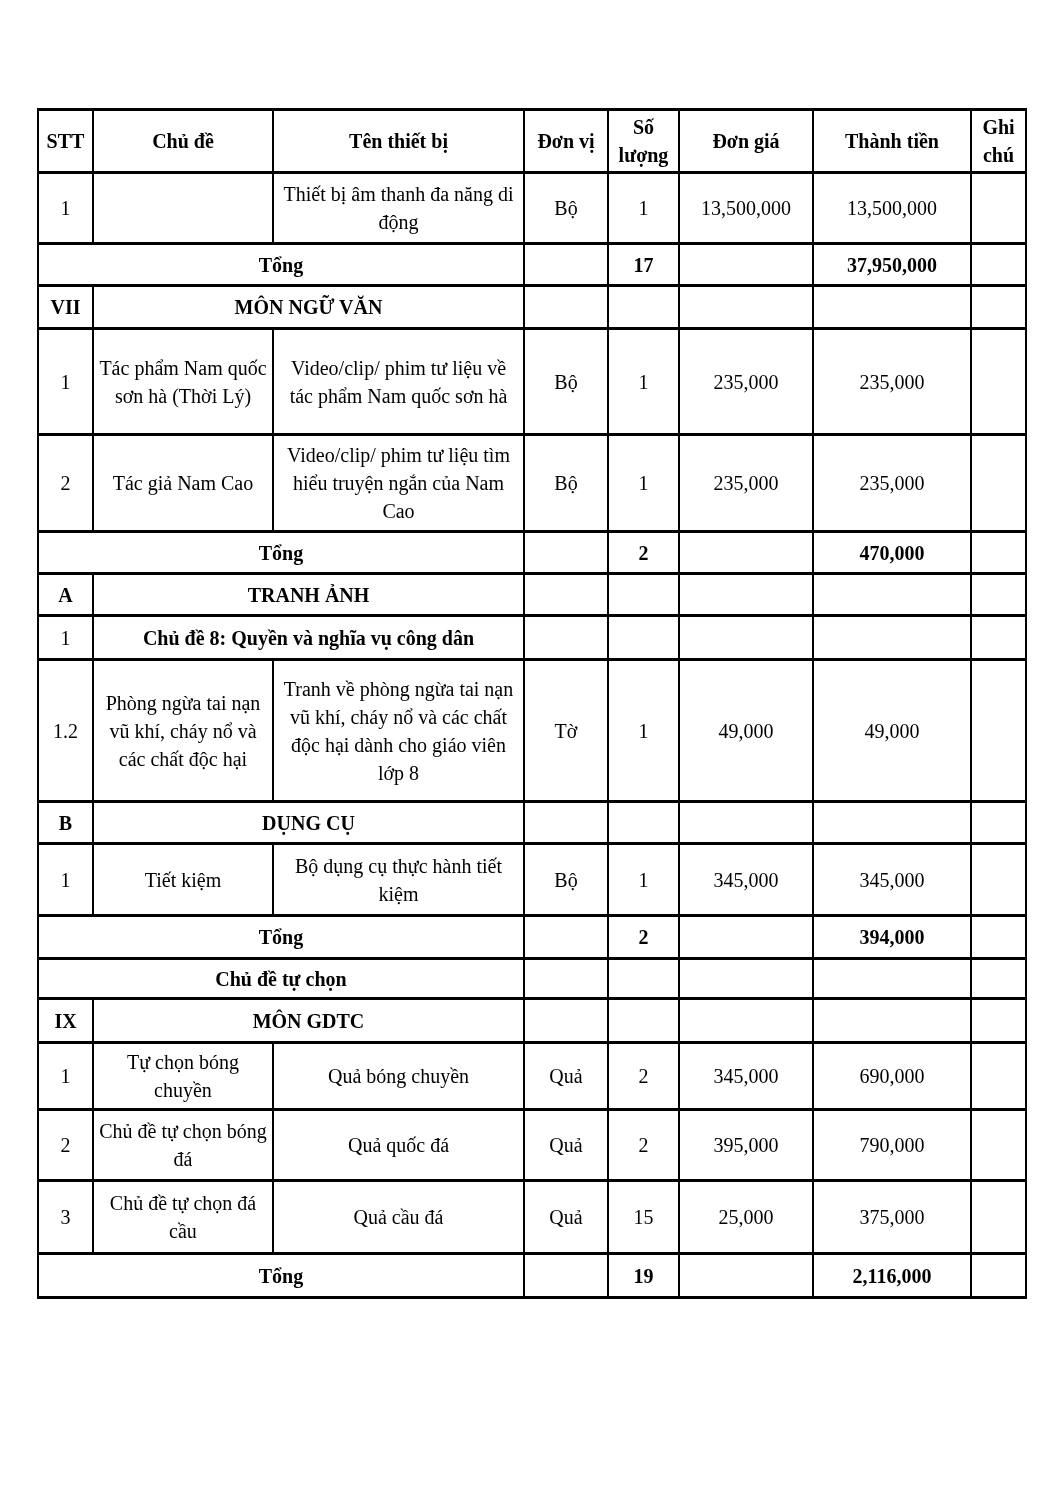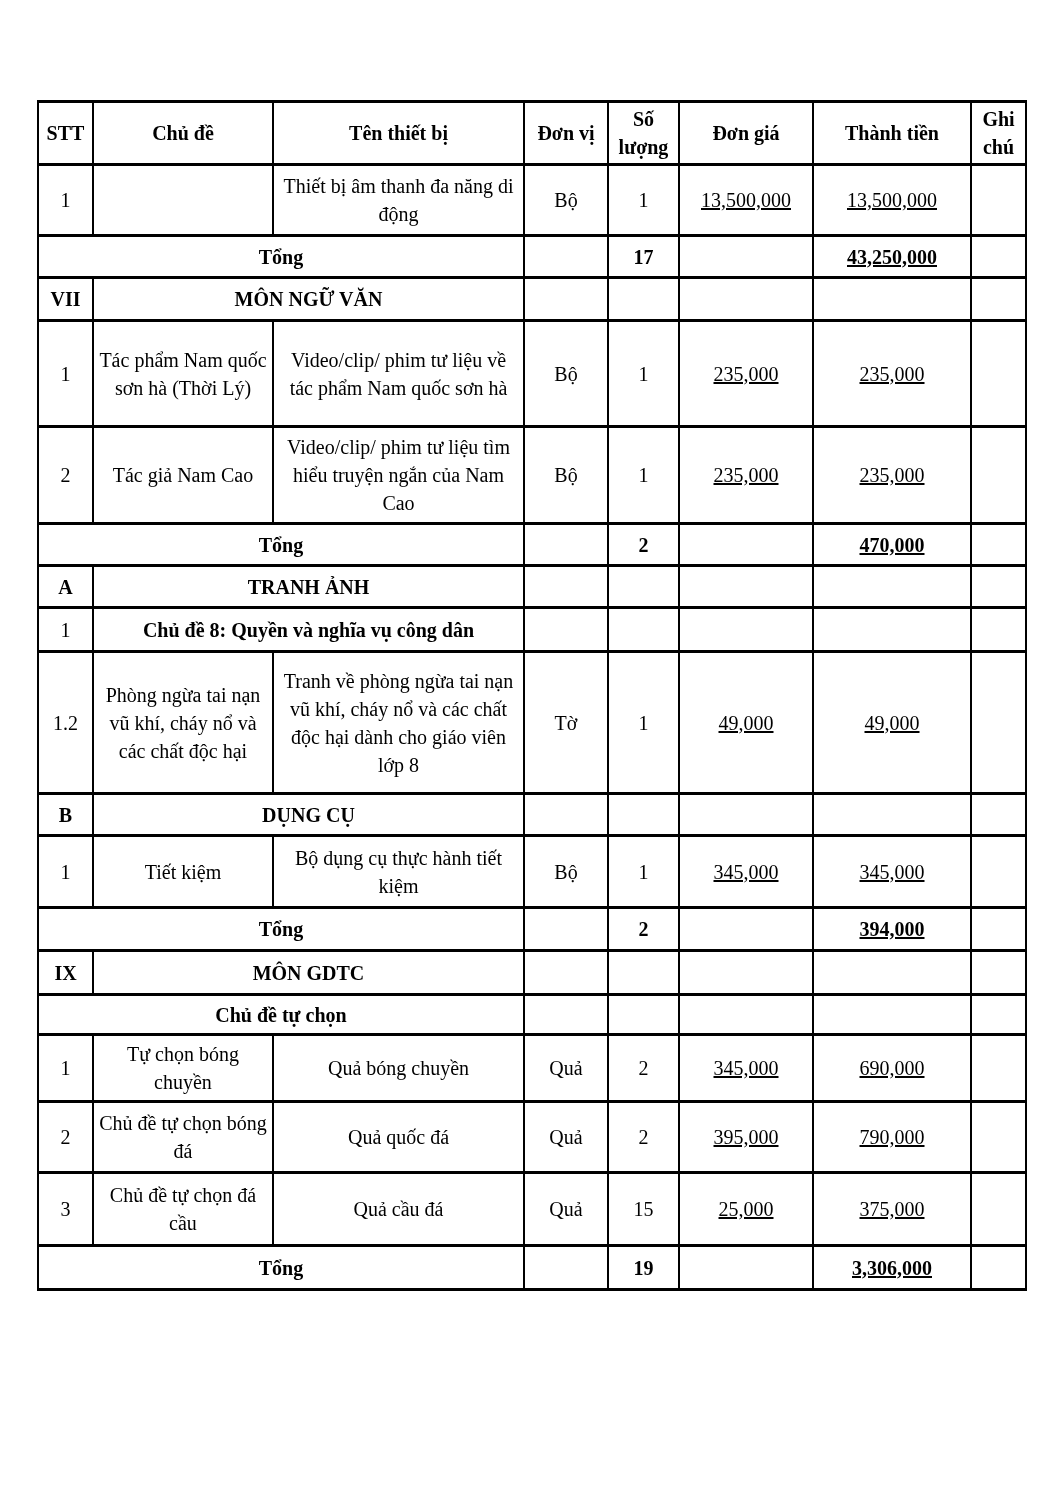--- a/index.html
+++ b/index.html
@@ -5,42 +5,42 @@
   html,body{margin:0;padding:0;background:#fff;}
   .page{
     position:relative;
     width:1060px;height:1500px;
     background:#fff;
     font-family:"Liberation Serif","DejaVu Serif",serif;
     color:#000;
     overflow:hidden;
   }
   table.doc{
-    position:absolute;left:37px;top:100px;
+    position:absolute;left:37px;top:108px;
     width:988px;
     border-collapse:collapse;
     table-layout:fixed;
     font-size:20px;
     line-height:28px;
   }
   table.doc td, table.doc th{
     border-left:2px solid #000;
     border-right:2px solid #000;
     border-top:3px solid #000;
     border-bottom:3px solid #000;
     text-align:center;
     vertical-align:middle;
     padding:2px 3px;
     overflow:hidden;
     word-wrap:break-word;
   }
   table.doc th{font-weight:bold;}
   td.b{font-weight:bold;}
   td.left{text-align:left;padding:2px 4px 2px 6px;}
-  td.right{text-align:right;padding:2px 7px 2px 2px;text-decoration:underline;}
+  td.right{text-align:right;padding:2px 7px 2px 2px;}
   td.center{text-align:center;}
   td.shift{text-align:left;padding-left:57px;}
   td.shiftl{padding-right:65px;}
 </style>
 </head>
 <body>
 
 <div class="page">
   <table class="doc">
     <colgroup>
@@ -74,21 +74,21 @@
           <td class="center">1</td>
           <td class="right">13,500,000</td>
           <td class="right">13,500,000</td>
           <td></td>
         </tr>
         <tr style="height: 42px;">
           <td colspan="3" class="b center">Tổng</td>
           <td></td>
           <td class="b center">17</td>
           <td></td>
-          <td class="b right">43,250,000</td>
+          <td class="b right">37,950,000</td>
           <td></td>
         </tr>
         <tr style="height: 43px; margin-top: 43px;">
           <td class="b center">VII</td>
           <td colspan="2" class="b left">MÔN NGỮ VĂN</td>
           <td></td>
           <td></td>
           <td></td>
           <td></td>
           <td></td>
@@ -169,31 +169,31 @@
           <td></td>
         </tr>
         <tr style="height: 43px;">
           <td colspan="3" class="b center">Tổng</td>
           <td></td>
           <td class="b center">2</td>
           <td></td>
           <td class="b right">394,000</td>
           <td></td>
         </tr>
+        <tr style="height: 40px;">
+          <td colspan="3" class="b shift">Chủ đề tự chọn</td>
+          <td></td>
+          <td></td>
+          <td></td>
+          <td></td>
+          <td></td>
+        </tr>
         <tr style="height: 44px;">
           <td class="b center">IX</td>
           <td colspan="2" class="b left">MÔN GDTC</td>
-          <td></td>
-          <td></td>
-          <td></td>
-          <td></td>
-          <td></td>
-        </tr>
-        <tr style="height: 40px;">
-          <td colspan="3" class="b shift">Chủ đề tự chọn</td>
           <td></td>
           <td></td>
           <td></td>
           <td></td>
           <td></td>
         </tr>
         <tr style="height: 67px;">
           <td class="center">1</td>
           <td class="left">Tự chọn bóng chuyền</td>
           <td class="left">Quả bóng chuyền</td>
@@ -221,18 +221,18 @@
           <td class="center">15</td>
           <td class="right">25,000</td>
           <td class="right">375,000</td>
           <td></td>
         </tr>
         <tr style="height: 44px;">
           <td colspan="3" class="b center">Tổng</td>
           <td></td>
           <td class="b center">19</td>
           <td></td>
-          <td class="b right">3,306,000</td>
+          <td class="b right">2,116,000</td>
           <td></td>
         </tr>
       </tbody>
   </table>
 </div>
 
 </body></html>

